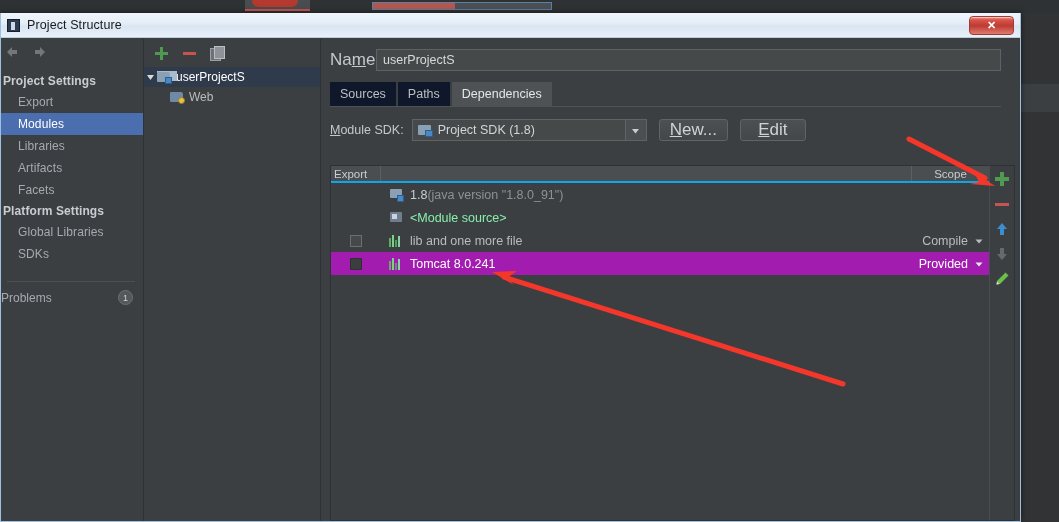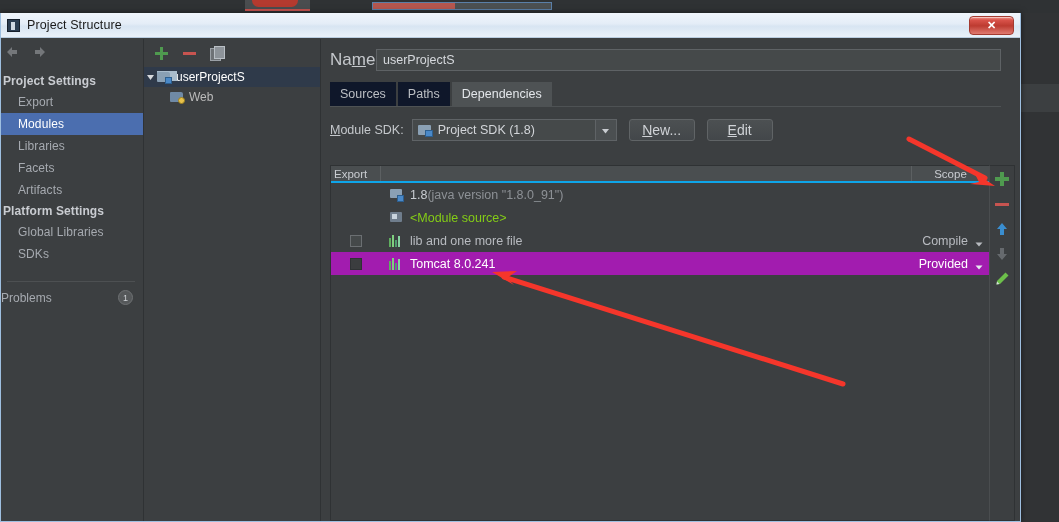--- a/index.html
+++ b/index.html
@@ -113,35 +113,35 @@
     padding:4px 9px 5px; font-size:12.5px; color:#bcbfc4; cursor:pointer;
     background:#0f172a; border:1px solid transparent; border-bottom:none; margin-right:2px;
   }
   .tab.active { background:#4e5254; color:#e3e6ea; }
   #tab-underline { height:1px; background:#4e5254; margin-left:9px; margin-right:19px; }
 
   #sdk-row { display:flex; align-items:center; margin:12px 0 0 9px; }
   #sdk-label { color:#c5c8cc; font-size:12.5px; margin-right:8px;}
   #sdk-label u{ text-decoration:underline;}
   #sdk-combo {
-    width:205px; height:22px; background:#45494a; border:1px solid #5f6366;
+    width:235px; height:22px; background:#45494a; border:1px solid #5f6366;
     display:flex; align-items:center; color:#d2d5d9; font-size:12.5px; position:relative;
     cursor:pointer;
   }
   #sdk-combo .sdkico{ width:14px;height:12px;margin:0 6px 0 5px;position:relative; flex:0 0 14px;}
   #sdk-combo .sdkico .b{position:absolute;left:0;top:1px;width:13px;height:10px;background:#8aa0b4;border-radius:1px;}
   #sdk-combo .sdkico .g{position:absolute;right:-1px;bottom:-1px;width:8px;height:7px;background:#4a89c8;border:1px solid #2d5f8f;}
   #sdk-arrow {
     position:absolute; right:0; top:0; width:21px; height:20px; background:#4b4f51;
     border-left:1px solid #5f6366; display:flex;align-items:center;justify-content:center;
   }
   .btn {
     height:22px; min-width:66px; padding:0 10px; margin-left:12px;
     background:linear-gradient(to bottom,#4c5052,#43474a); border:1px solid #606466;
-    border-radius:3px; color:#cfd2d6; font-size:14px; cursor:pointer;
+    border-radius:3px; color:#cfd2d6; font-size:17px; cursor:pointer;
     display:flex; align-items:center; justify-content:center;
     font-family:"Liberation Sans",sans-serif;
   }
   .btn u{text-decoration:underline;}
 
   
   #table-wrap { position:absolute; left:9px; top:126px; right:5px; bottom:0; display:flex; }
   #table {
     flex:1 1 auto; background:#3c3f41; border:1px solid #2f3234; border-right:none;
     position:relative; overflow:hidden;
@@ -149,35 +149,35 @@
   #thead { display:flex; height:17px; background:#4a4e50; border-bottom:2px solid #0ea5e9; font-size:11.5px; color:#c9ccd1;}
   #thead .th-export{ width:50px; flex:0 0 50px; padding-left:3px; border-right:1px solid #5c6062; display:flex;align-items:center;}
   #thead .th-mid{ flex:1 1 auto; border-right:1px solid #5c6062;}
   #thead .th-scope{ width:77px; flex:0 0 77px; display:flex;align-items:center;justify-content:center;}
   .trow { display:flex; align-items:center; height:23px; font-size:12.5px; color:#b8bbc0; cursor:pointer;}
   .trow.selected { background:#a21caf; color:#ffffff; }
   .c-export { width:50px; flex:0 0 50px; display:flex; align-items:center; justify-content:center;}
   .chk { width:12px;height:12px;background:#45494a;border:1px solid #6b6f72;}
   .trow.selected .chk { background:#3b3d3f; border-color:#2f3234;}
   .c-name { flex:1 1 auto; display:flex; align-items:center; padding-left:8px; }
-  .c-scope { width:77px; flex:0 0 77px; display:flex; align-items:flex-end; justify-content:flex-end; padding-right:6px; gap:7px; }
+  .c-scope { width:77px; flex:0 0 77px; display:flex; align-items:center; justify-content:flex-end; padding-right:6px; gap:7px; }
   .scope-caret svg{display:block;}
   .row-ico { width:15px; flex:0 0 15px; height:13px; margin-right:6px; position:relative;}
   .jdk-ico .b{position:absolute;left:1px;top:1px;width:12px;height:9px;background:#8aa0b4;border-radius:1px;}
   .jdk-ico .g{position:absolute;right:0px;bottom:-1px;width:7px;height:7px;background:#4a89c8;border:1px solid #2d5f8f;}
   .src-ico .b{position:absolute;left:1px;top:1px;width:12px;height:10px;background:#6f7d8c;border-radius:1px;}
   .src-ico .g{position:absolute;left:3px;top:3px;width:5px;height:5px;background:#c9d4de;}
   .lib-ico { display:flex; align-items:flex-end; gap:1px; height:13px; width:15px; }
   .lib-ico i{ display:block; width:2px; background:#6cbf6c;}
   .lib-ico i:nth-child(1){height:9px;background:#5fae5f;}
   .lib-ico i:nth-child(2){height:12px;background:#7fd07f;}
   .lib-ico i:nth-child(3){height:7px;background:#4f9d6f;}
   .lib-ico i:nth-child(4){height:11px;background:#87d4a0;}
   .nm-jdk { color:#c9cdd2; }
-  .nm-blue { color:#84cc16; }
+  .nm-blue { color:#86efac; }
   .nm-plain { color:#b8bbc0; }
 
   
   #side-tools {
     width:26px; flex:0 0 26px; background:#3c3f41; border:1px solid #2f3234; border-left:1px solid #4a4d4f;
     display:flex; flex-direction:column; align-items:center; padding-top:5px; gap:9px;
   }
   .st { width:16px; height:16px; position:relative; cursor:pointer;}
   .st-plus::before,.st-plus::after{content:"";position:absolute;background:#4f9a4f;}
   .st-plus::before{left:6px;top:1px;width:4px;height:14px;}
@@ -227,22 +227,22 @@
               <path d="M9 3 L14 8 L9 13 L9 10 L4 10 L4 6 L9 6 Z" fill="#cfd3d8"></path>
             </svg>
         </div>
       </div>
 
       <div id="sidebar-list">
         <div class="side-group">Project Settings</div>
         <div class="side-item">Export</div>
         <div class="side-item selected">Modules</div>
         <div class="side-item">Libraries</div>
+        <div class="side-item">Artifacts</div>
         <div class="side-item">Facets</div>
-        <div class="side-item">Artifacts</div>
 
         <div class="side-group">Platform Settings</div>
         <div class="side-item">Global Libraries</div>
         <div class="side-item">SDKs</div>
 
         <div id="sidebar-sep"></div>
 
         <div id="problems-row">
           <span class="lbl">Problems</span>
           <span id="problems-badge">1</span>

